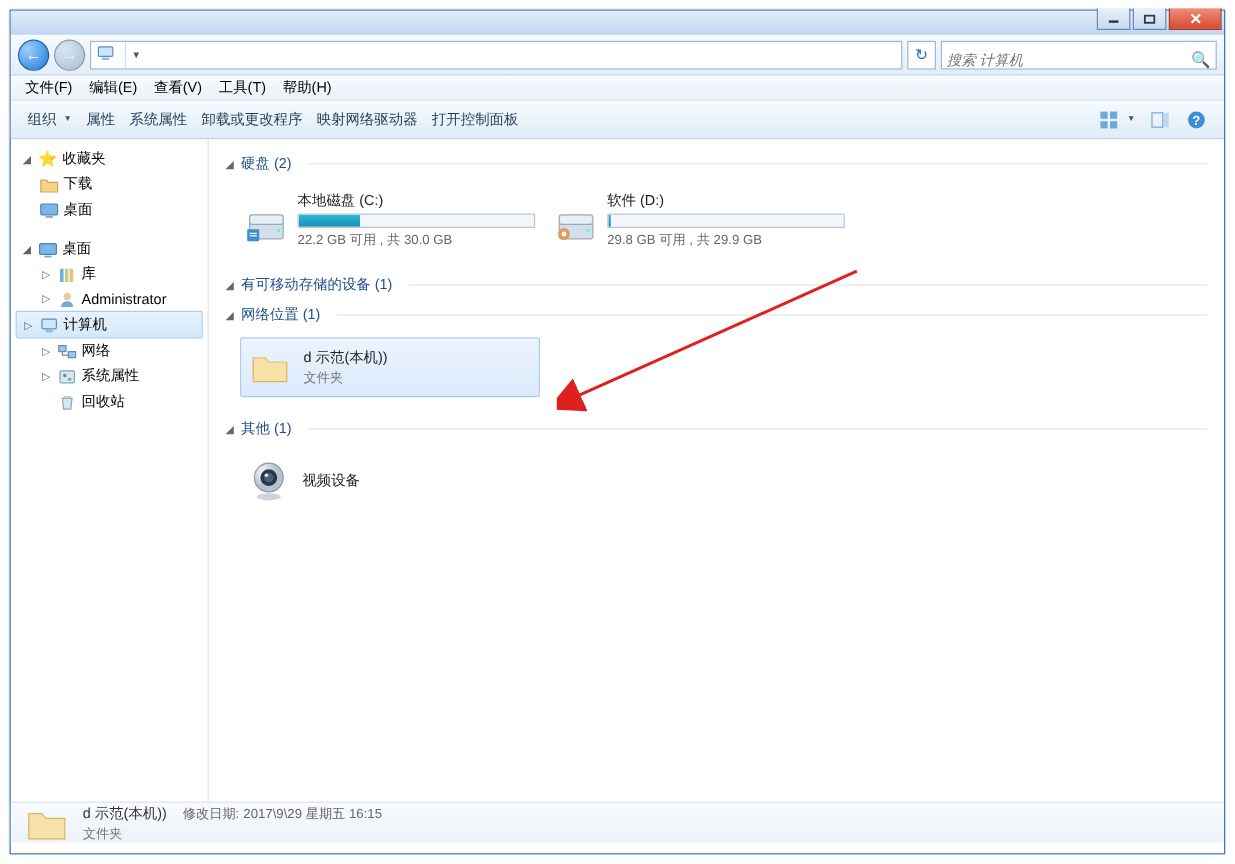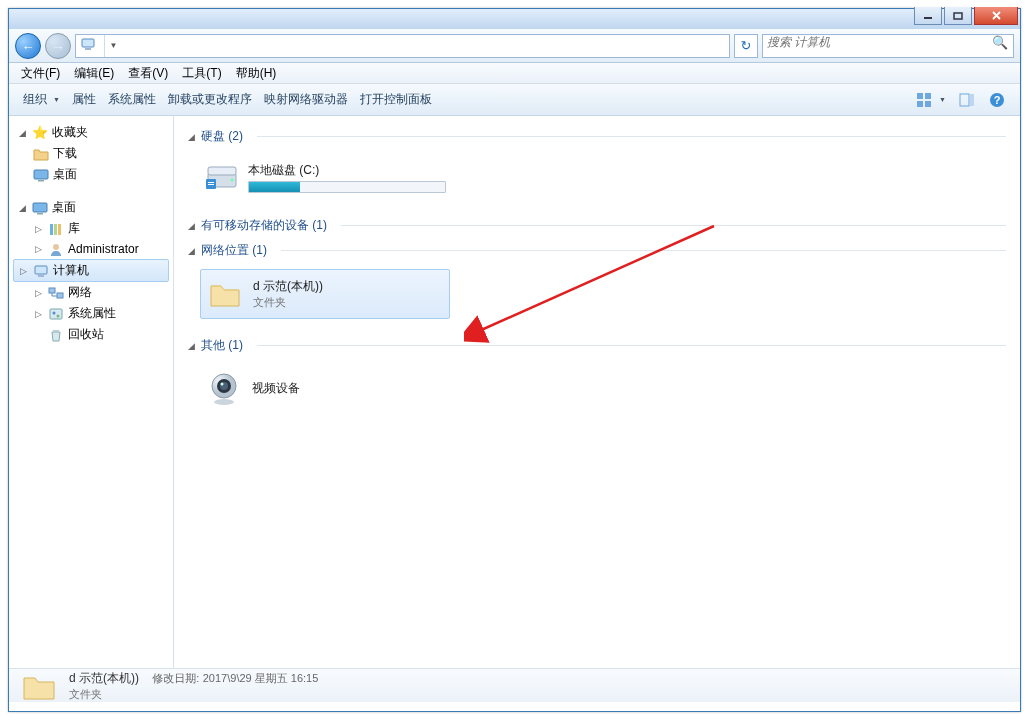--- a/index.html
+++ b/index.html
@@ -16,21 +16,21 @@
 
 
 .navbar { height: 34px; background: linear-gradient(#f7fbff,#e2edf8); border-bottom: 1px solid #b5c9de; display: flex; align-items: center; padding: 0 6px; gap: 4px; }
 .navarrow { width: 26px; height: 26px; border-radius: 50%; background: radial-gradient(circle at 30% 30%, #9bd0ff, #1e78d4); border: 1px solid #1360a8; display: flex; align-items: center; justify-content: center; color: #fff; font-size: 13px; cursor: pointer; }
 .navarrow.fwd { background: radial-gradient(circle at 30% 30%, #d8e6f3, #a8bfd5); border-color: #89a; color: #eef; }
 .addrwrap { flex: 1; display: flex; align-items: center; height: 24px; border: 1px solid #9cb8d6; background: #fff; }
 .addricon { width: 20px; height: 20px; margin: 0 4px; }
 .addrtext { flex: 1; font-size: 12px; color: #333; }
 .addrdrop { width: 18px; display: flex; align-items: center; justify-content: center; color: #555; font-size: 8px; border-left: 1px solid #cde; cursor: pointer; height: 100%; }
 .refreshbtn { width: 24px; height: 24px; border: 1px solid #9cb8d6; background: #fff; display: flex; align-items: center; justify-content: center; color: #2a6fb5; font-size: 13px; cursor: pointer; }
-.searchbox { width: 252px; height: 24px; border: 1px solid #9cb8d6; background: #fff; display: flex; align-items: flex-start; padding: 0 4px; }
+.searchbox { width: 230px; height: 24px; border: 1px solid #9cb8d6; background: #fff; display: flex; align-items: flex-end; padding: 0 4px; }
 .searchbox input { border: none; outline: none; flex: 1; font-size: 12px; font-style: italic; color: #888; background: transparent; }
 .searchbox .sicon { color: #2a6fb5; font-size: 13px; }
 
 
 .menubar { height: 21px; background: linear-gradient(#f8fbfe,#eaf1f9); border-bottom: 1px solid #d3dce7; display: flex; align-items: center; padding: 0 6px; gap: 2px; font-size: 12px; }
 .menubar span { padding: 2px 6px; cursor: pointer; }
 
 
 .toolbar { height: 32px; background: linear-gradient(#f6fafe, #e0ecf7); border-bottom: 1px solid #c4d5e8; display: flex; align-items: center; padding: 0 8px; font-size: 12px; color: #1f3b5a; }
 .toolbar .tbtn { display: flex; align-items: center; gap: 4px; padding: 4px 6px; cursor: pointer; }
@@ -293,20 +293,39 @@
                 <rect x="2" y="20" width="10" height="10" fill="#3b8fd6" rx="1"></rect>
                 <rect x="4" y="23" width="6" height="1" fill="#fff"></rect>
                 <rect x="4" y="25" width="6" height="1" fill="#fff"></rect>
               </svg>
           </span>
           <div class="drive-info">
             <div class="drive-title">本地磁盘 (C:)</div>
             <div class="drive-bar">
                 <div class="drive-fill" style="width:26%"></div>
               </div>
+            <div class="drive-sub">22.2 GB 可用 , 共 30.0 GB</div>
+          </div>
+        </div>
+        <div class="drive-item">
+          <span class="drive-icon">
+            <svg viewBox="0 0 36 36" width="36" height="36">
+                <rect x="4" y="14" width="28" height="14" rx="2" fill="#d5dfe9" stroke="#9ab"></rect>
+                <rect x="4" y="8" width="28" height="8" rx="2" fill="#e8eef5" stroke="#9ab"></rect>
+                <circle cx="28" cy="21" r="1.5" fill="#6fa"></circle>
+                <circle cx="8" cy="24" r="5" fill="#e89a5a"></circle>
+                <circle cx="8" cy="24" r="2" fill="#fff"></circle>
+              </svg>
+          </span>
+          <div class="drive-info">
+            <div class="drive-title">软件 (D:)</div>
+            <div class="drive-bar">
+                <div class="drive-fill" style="width:1%"></div>
+              </div>
+            <div class="drive-sub">29.8 GB 可用 , 共 29.9 GB</div>
           </div>
         </div>
       </div>
 
       <div class="section-hdr">
         <span class="tri">◢</span>
         <span>有可移动存储的设备 (1)</span>
         <span class="line"></span>
       </div>
 

